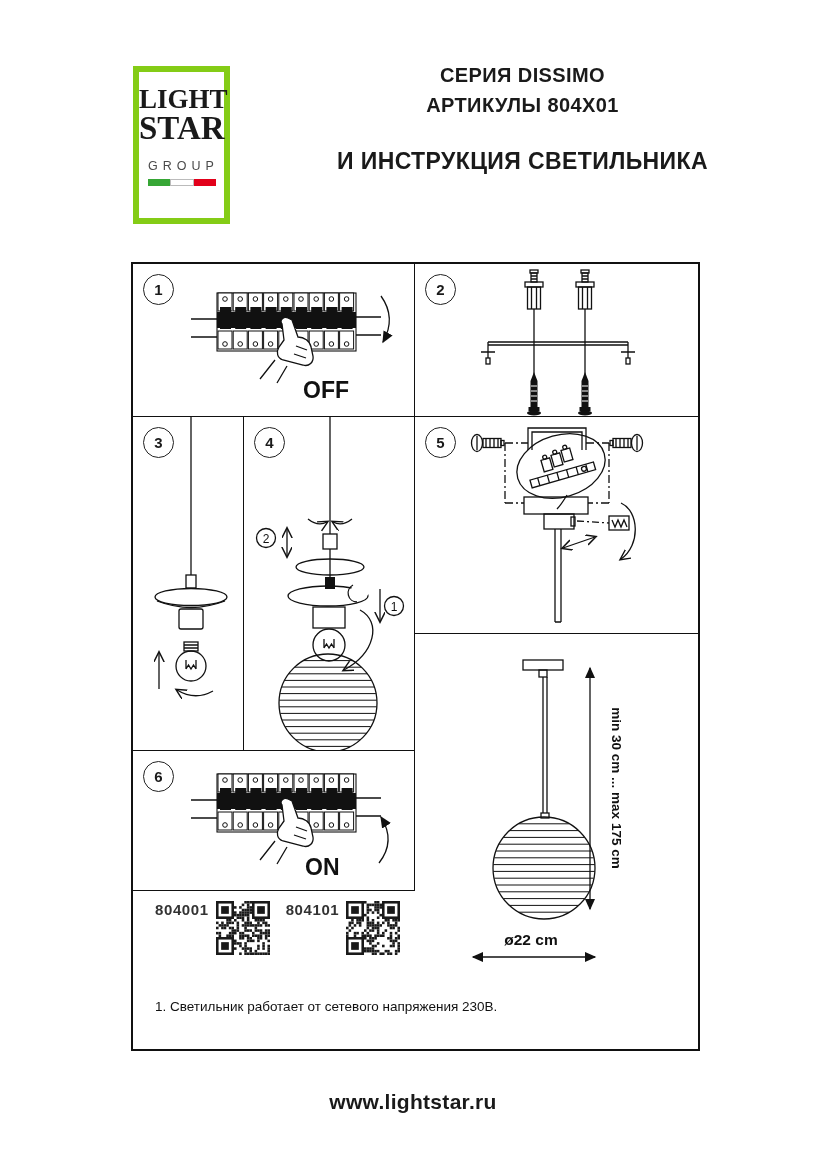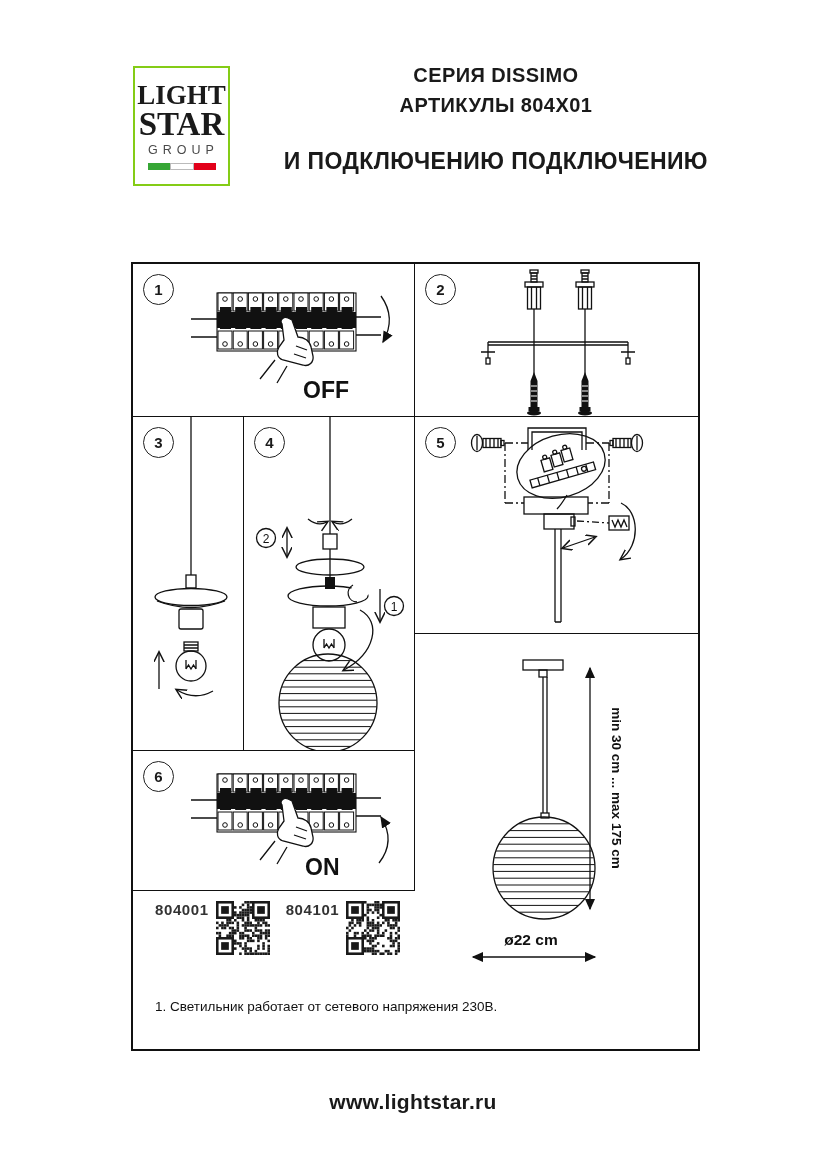--- a/index.html
+++ b/index.html
@@ -1,25 +1,25 @@
 <!DOCTYPE html>
 <html><head>
 <meta charset="utf-8">
 <style>
   html,body{margin:0;padding:0;background:#fff;}
   .page{position:relative;width:826px;height:1169px;background:#fff;overflow:hidden;
         font-family:"Liberation Sans",sans-serif;color:#1a1a1a;}
   
-  .logo-box{position:absolute;left:133px;top:66px;width:97px;height:120px;
-            border:2px solid #84cc16;box-sizing:border-box;text-align:center;}
+  .logo-box{position:absolute;left:133px;top:66px;width:97px;height:158px;
+            border:6px solid #84cc16;box-sizing:border-box;text-align:center;}
   .logo-light{font-family:"Liberation Serif",serif;font-weight:bold;font-size:27px;
               line-height:1;margin-top:14px;letter-spacing:0;}
   .logo-star{font-family:"Liberation Serif",serif;font-weight:bold;font-size:33px;
              line-height:0.95;letter-spacing:0;}
-  .logo-group{font-size:12.5px;letter-spacing:5px;color:#4a4a4a;margin-top:3px;margin-left:4px;}
+  .logo-group{font-size:12.5px;letter-spacing:5px;color:#4a4a4a;margin-top:15px;margin-left:4px;}
   .flag{display:flex;width:68px;height:7px;margin:6px auto 0;}
   .flag span{flex:1;box-sizing:border-box;}
   
   .header-text{position:absolute;right:118px;top:60px;text-align:center;}
   .h-series{font-size:20px;font-weight:bold;letter-spacing:0.4px;line-height:1.5;}
   .h-instr{font-size:23px;font-weight:bold;letter-spacing:0.4px;line-height:1.3;margin-top:27px;}
   
   .main-box{position:absolute;left:131px;top:262px;width:569px;height:789px;
             border:2px solid #111;box-sizing:border-box;}
   .cell{position:absolute;box-sizing:border-box;}
@@ -135,21 +135,21 @@
       <span style="background:#e2001a;"></span>
     </div>
   </div>
 
   <div class="header-text">
     <div class="h-series">
       <div>СЕРИЯ DISSIMO</div>
       <div>АРТИКУЛЫ 804X01</div>
     </div>
     <div class="h-instr">
-      <div>И ПОДКЛЮЧЕНИЮ ПОДКЛЮЧЕНИЮ</div>
+      <div>И ИНСТРУКЦИЯ СВЕТИЛЬНИКА</div>
     </div>
   </div>
 
   <div class="main-box">
 
     <div class="cell c1">
       <div class="badge">1</div>
       <svg width="281" height="152" viewBox="0 0 281 152">
         <use href="#gBreaker"></use>
         <path class="ln" stroke-width="1.6" d="M248 32 C258 46 259 62 250 78" marker-end="url(#mkS)"></path>

